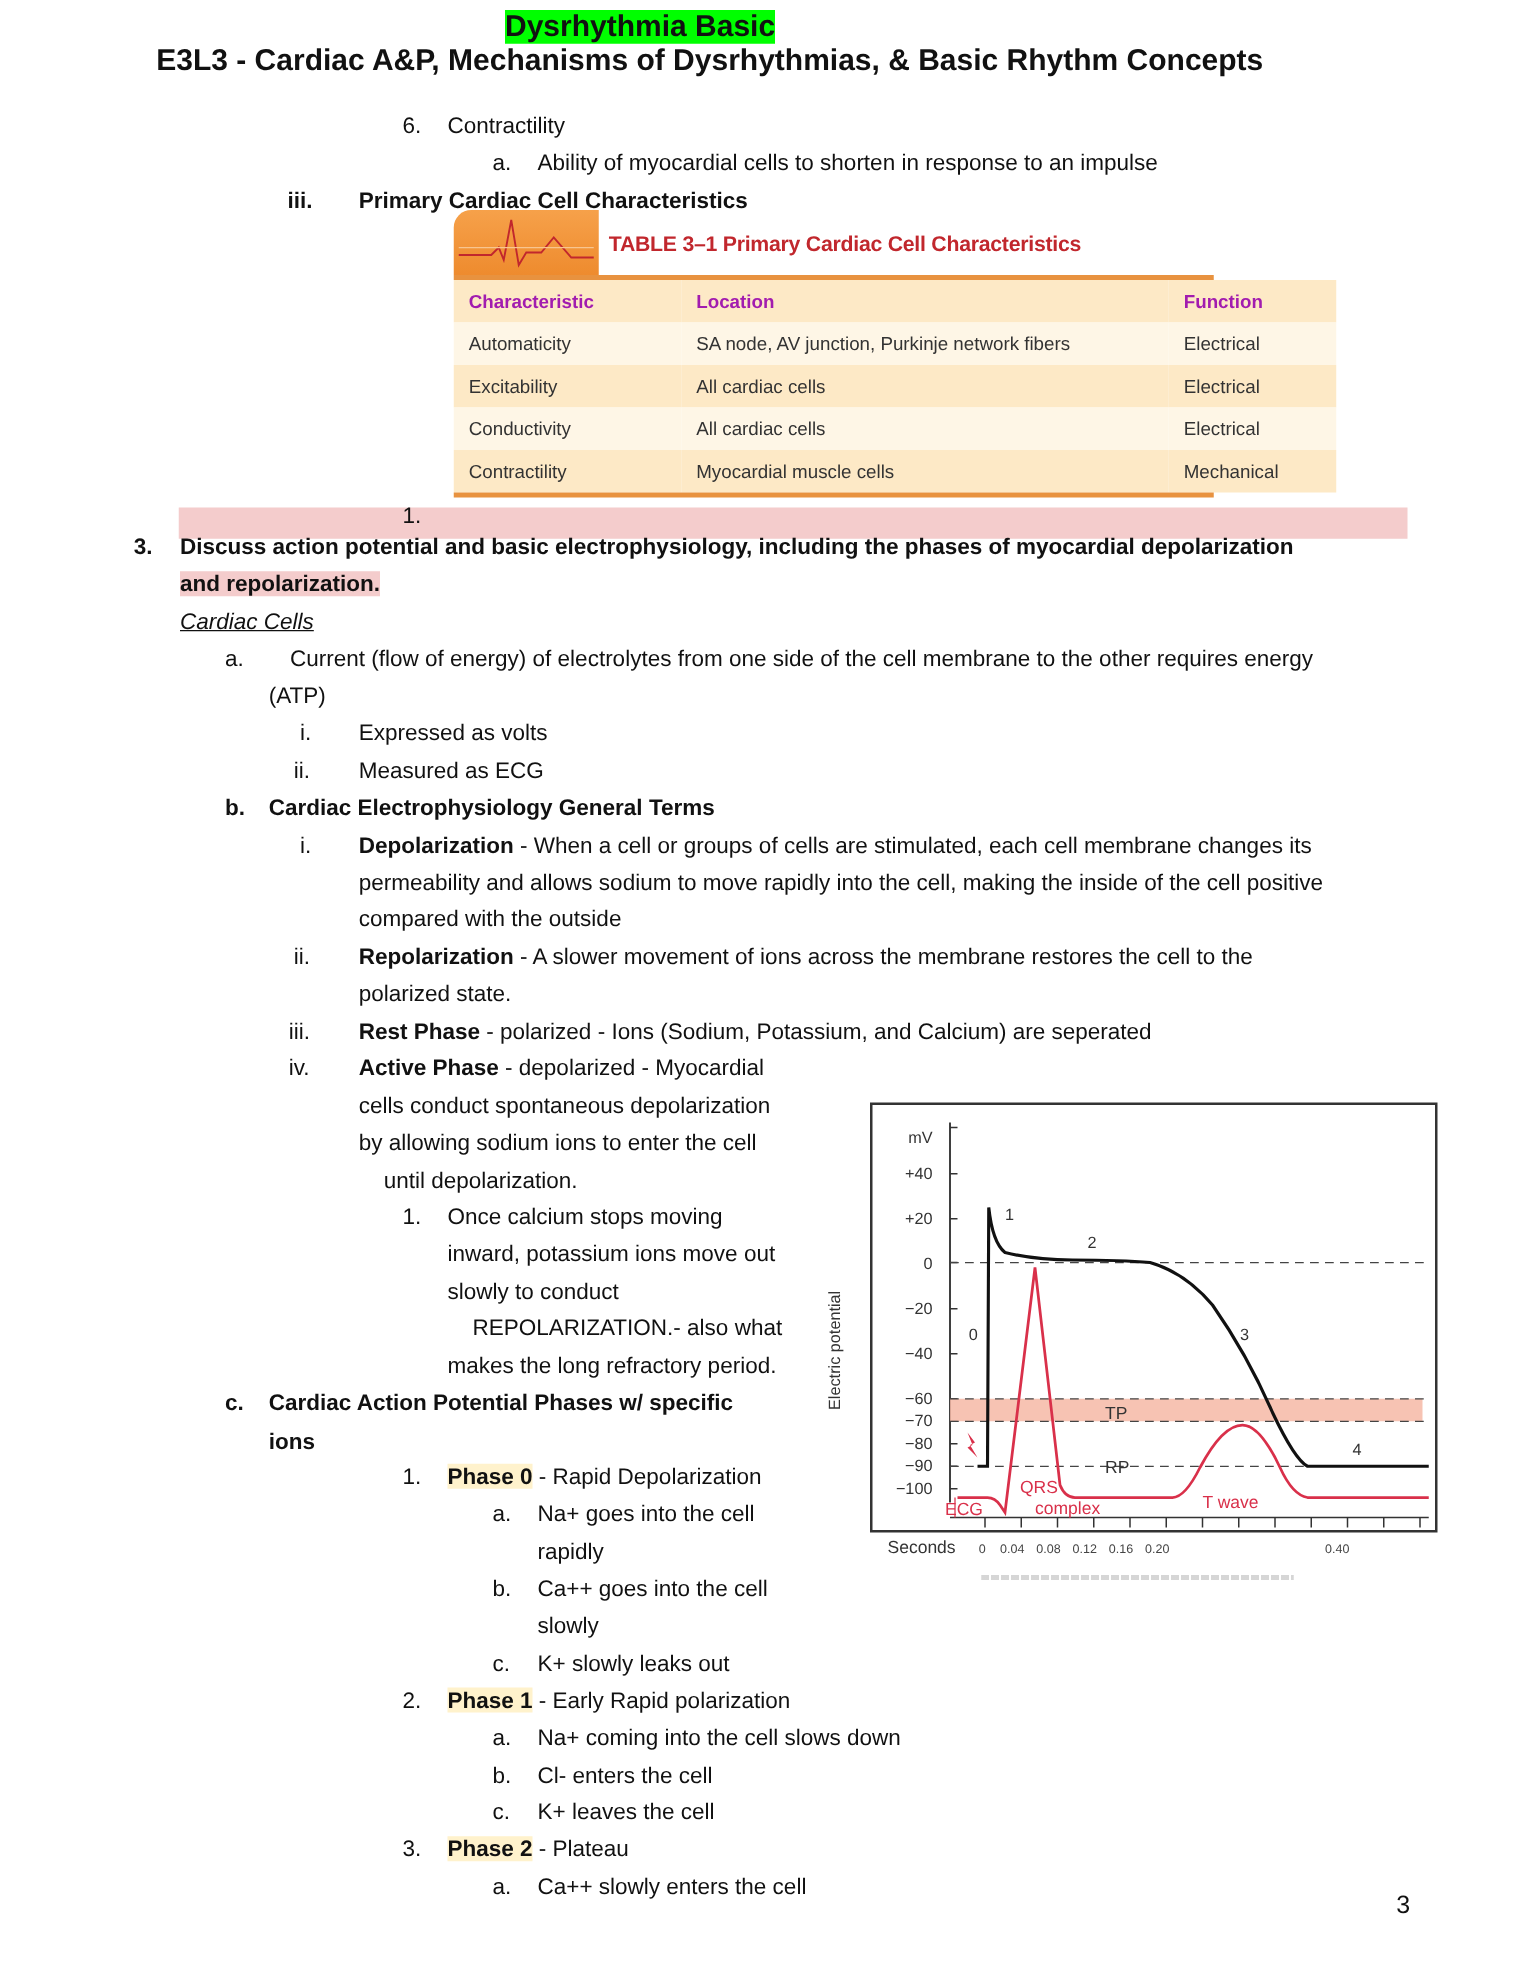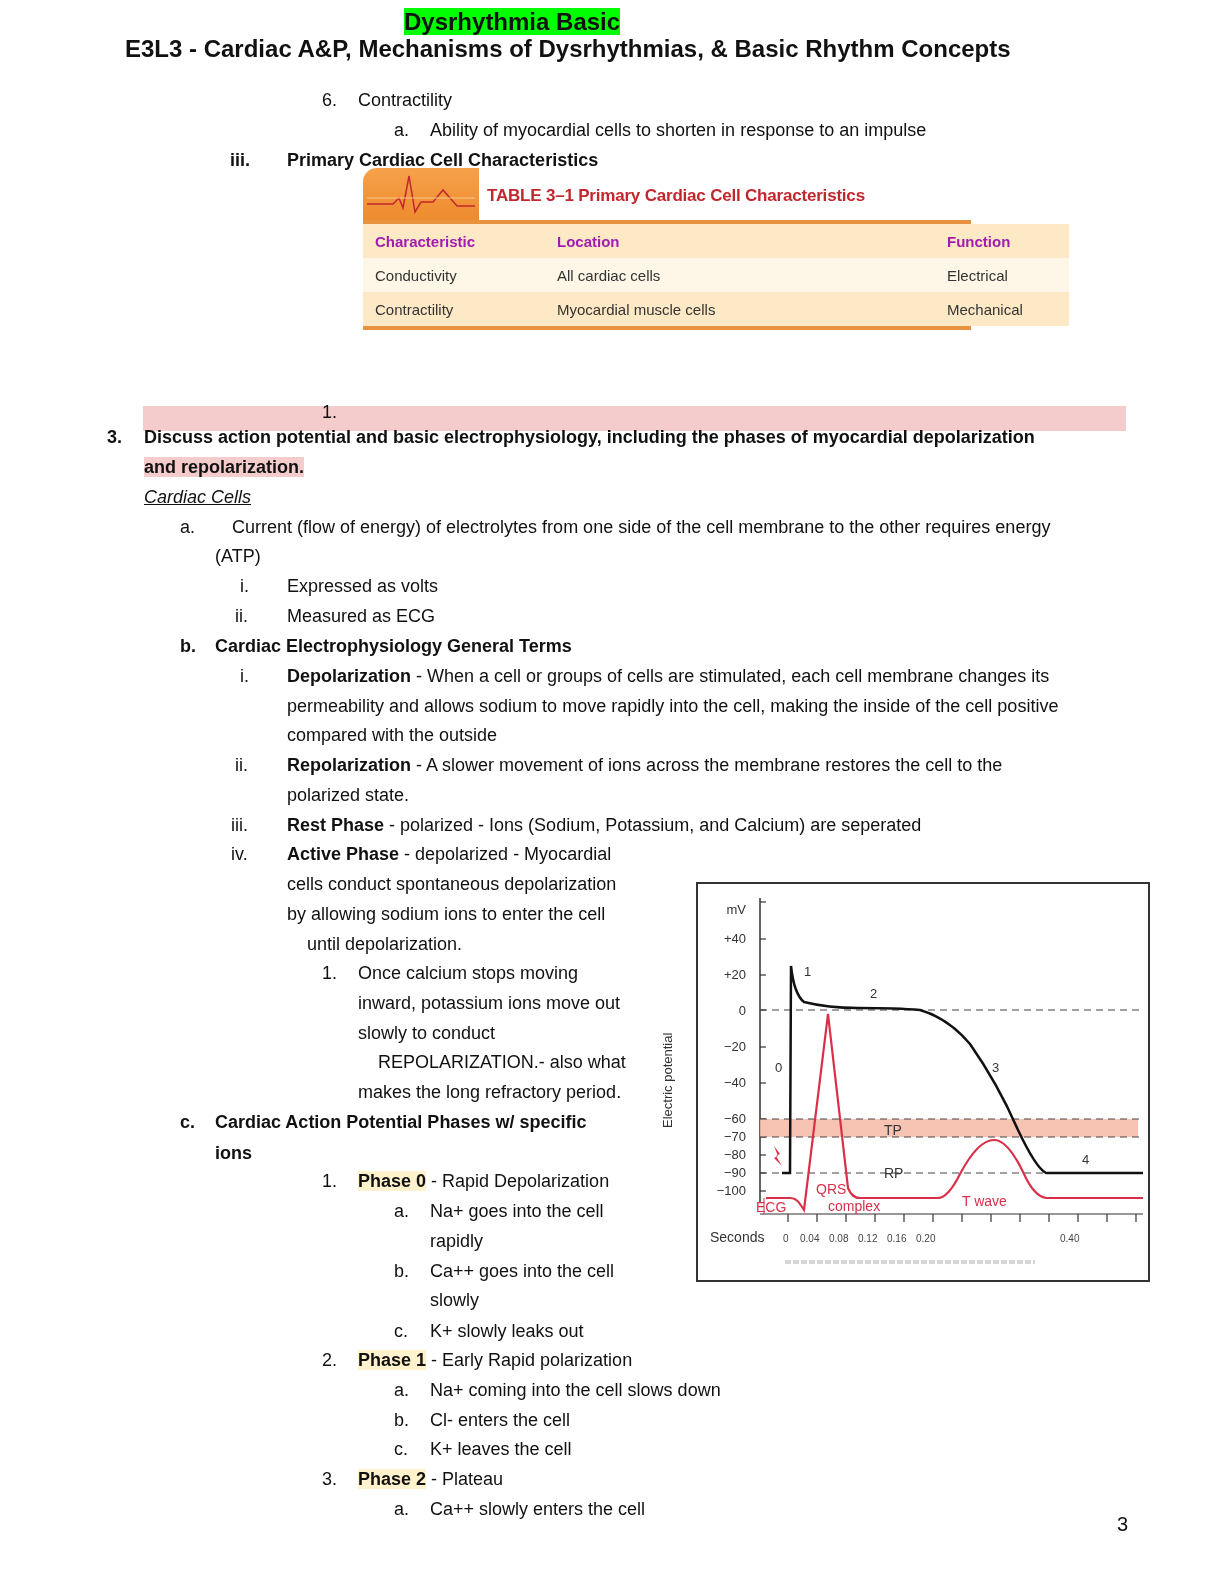--- a/index.html
+++ b/index.html
@@ -24,21 +24,21 @@
   table.t31 { border-collapse: collapse; width: 706px; font-size: 15px; color: #333; }
   table.t31 td, table.t31 th { height: 34px; padding: 0 12px; text-align: left; }
   table.t31 th { font-weight: bold; color: #a21caf; }
   table.t31 tr:nth-child(odd) { background: #fde9c6; }
   table.t31 tr:nth-child(even) { background: #fef6e6; }
   .tbl-bottom { height: 4px; background: #e8923f; }
   
   .pinkbar { left: 143px; top: 406px; width: 983px; height: 25px; background: #f4cccc; }
   .underline { text-decoration: underline; font-style: italic; }
   
-  .chart { left: 696px; top: 882px; width: 454px; height: 400px; border: 2px solid #333; box-sizing: border-box; background: #fff; }
+  .chart { left: 696px; top: 882px; width: 454px; height: 344px; border: 2px solid #333; box-sizing: border-box; background: #fff; }
   .ylabel { left: 660px; top: 1070px; transform: rotate(-90deg); transform-origin: left top; font-size: 13px; color:#333; white-space: nowrap; }
   .credit { left: 785px; top: 1260px; width: 250px; height: 4px; background: repeating-linear-gradient(90deg,#bbb 0 6px,#fff 6px 8px); opacity: .6; }
   .pagenum { left: 1117px; top: 1513px; font-size: 20px; }
 </style>
 </head>
 <body>
 
 <div class="abs title"><span class="hl-green">Dysrhythmia Basic</span></div>
 <div class="abs subtitle">E3L3 - Cardiac A&amp;P, Mechanisms of Dysrhythmias, &amp; Basic Rhythm Concepts</div>
 
@@ -59,20 +59,30 @@
     </div>
     <div class="tbl-title">TABLE 3–1  Primary Cardiac Cell Characteristics</div>
   </div>
   <div class="tbl-bar"></div>
   <table class="t31">
     <tbody>
         <tr>
       <th style="width:158px">Characteristic</th>
       <th style="width:366px">Location</th>
       <th>Function</th>
+    </tr>
+    <tr>
+      <td>Automaticity</td>
+      <td>SA node, AV junction, Purkinje network fibers</td>
+      <td>Electrical</td>
+    </tr>
+    <tr>
+      <td>Excitability</td>
+      <td>All cardiac cells</td>
+      <td>Electrical</td>
     </tr>
     <tr>
       <td>Conductivity</td>
       <td>All cardiac cells</td>
       <td>Electrical</td>
     </tr>
     <tr>
       <td>Contractility</td>
       <td>Myocardial muscle cells</td>
       <td>Mechanical</td>

